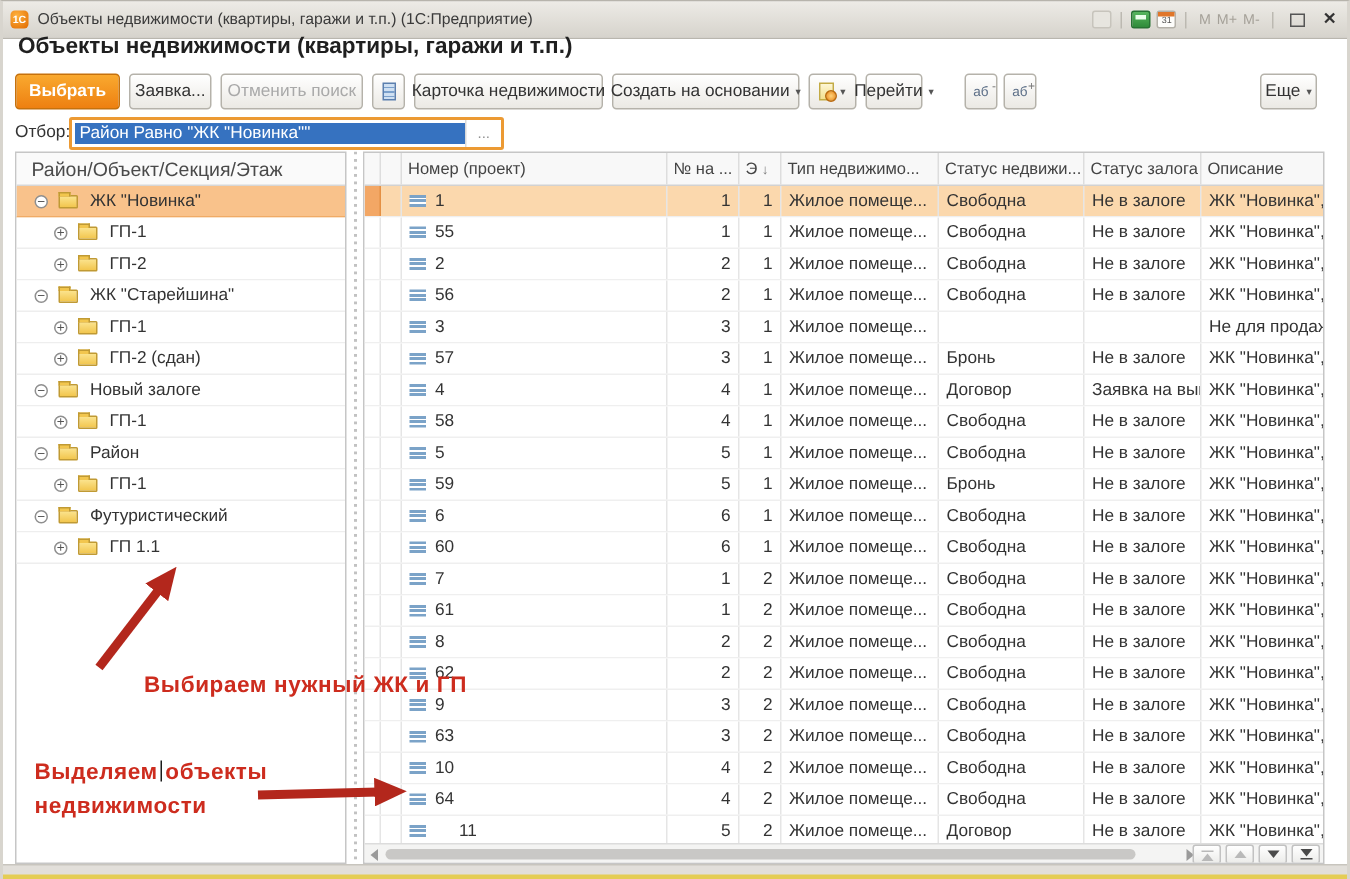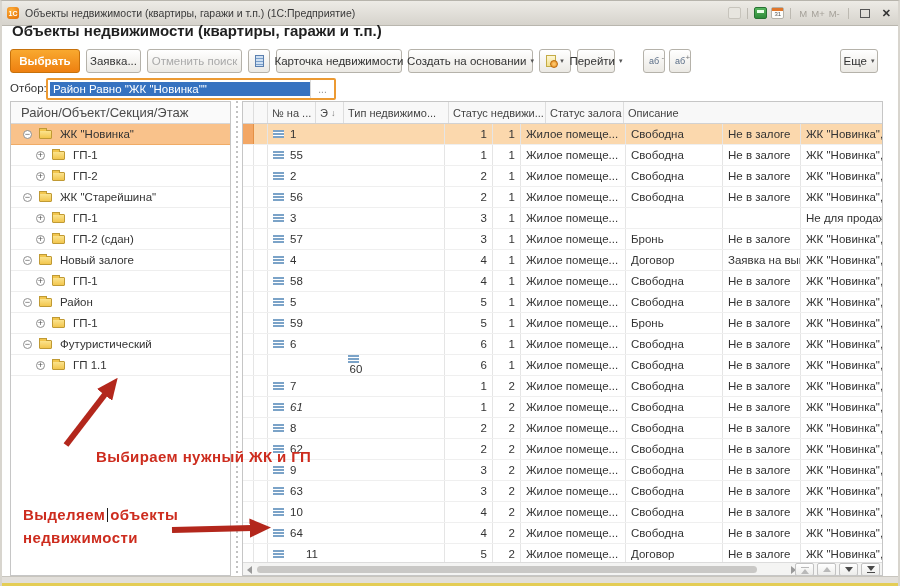--- a/index.html
+++ b/index.html
@@ -241,20 +241,23 @@
         </div>
       </div>
   </div>
 
   <div class="splitter"></div>
 
   <div class="table-panel">
     <div class="thead">
         <div class="hc" style="width: 11px;"></div>
         <div class="hc" style="width: 14px;"></div>
+        <div class="hc" style="width: 177px;">
+          <span>Номер (проект)</span>
+        </div>
         <div class="hc" style="width: 48px;">
           <span>№ на ...</span>
           <span class="sort">↓</span>
         </div>
         <div class="hc" style="width: 28px;">
           <span>Э</span>
           <span class="sort">↓</span>
         </div>
         <div class="hc" style="width: 105px;">
           <span>Тип недвижимо...</span>
@@ -420,21 +423,21 @@
           <div class="c rt" style="width: 48px;">6</div>
           <div class="c rt" style="width: 28px;">1</div>
           <div class="c" style="width: 105px;">Жилое помеще...</div>
           <div class="c" style="width: 97px;">Свободна</div>
           <div class="c" style="width: 78px;">Не в залоге</div>
           <div class="c" style="width: 77px; flex: 1 0 auto; border-right: none;">ЖК "Новинка", ГП-</div>
         </div>
         <div class="trow">
           <div class="c marker" style="width: 11px;"></div>
           <div class="c" style="width: 14px;"></div>
-          <div class="c" style="width: 177px; flex-direction: column;">
+          <div class="c" style="width: 177px;">
             <span class="item-ic"></span>
             <span>60</span>
           </div>
           <div class="c rt" style="width: 48px;">6</div>
           <div class="c rt" style="width: 28px;">1</div>
           <div class="c" style="width: 105px;">Жилое помеще...</div>
           <div class="c" style="width: 97px;">Свободна</div>
           <div class="c" style="width: 78px;">Не в залоге</div>
           <div class="c" style="width: 77px; flex: 1 0 auto; border-right: none;">ЖК "Новинка", ГП-</div>
         </div>
@@ -448,21 +451,21 @@
           <div class="c rt" style="width: 48px;">1</div>
           <div class="c rt" style="width: 28px;">2</div>
           <div class="c" style="width: 105px;">Жилое помеще...</div>
           <div class="c" style="width: 97px;">Свободна</div>
           <div class="c" style="width: 78px;">Не в залоге</div>
           <div class="c" style="width: 77px; flex: 1 0 auto; border-right: none;">ЖК "Новинка", ГП-</div>
         </div>
         <div class="trow">
           <div class="c marker" style="width: 11px;"></div>
           <div class="c" style="width: 14px;"></div>
-          <div class="c" style="width: 177px; font-style: italic;">
+          <div class="c" style="width: 177px;">
             <span class="item-ic"></span>
             <span>61</span>
           </div>
           <div class="c rt" style="width: 48px;">1</div>
           <div class="c rt" style="width: 28px;">2</div>
           <div class="c" style="width: 105px;">Жилое помеще...</div>
           <div class="c" style="width: 97px;">Свободна</div>
           <div class="c" style="width: 78px;">Не в залоге</div>
           <div class="c" style="width: 77px; flex: 1 0 auto; border-right: none;">ЖК "Новинка", ГП-</div>
         </div>

